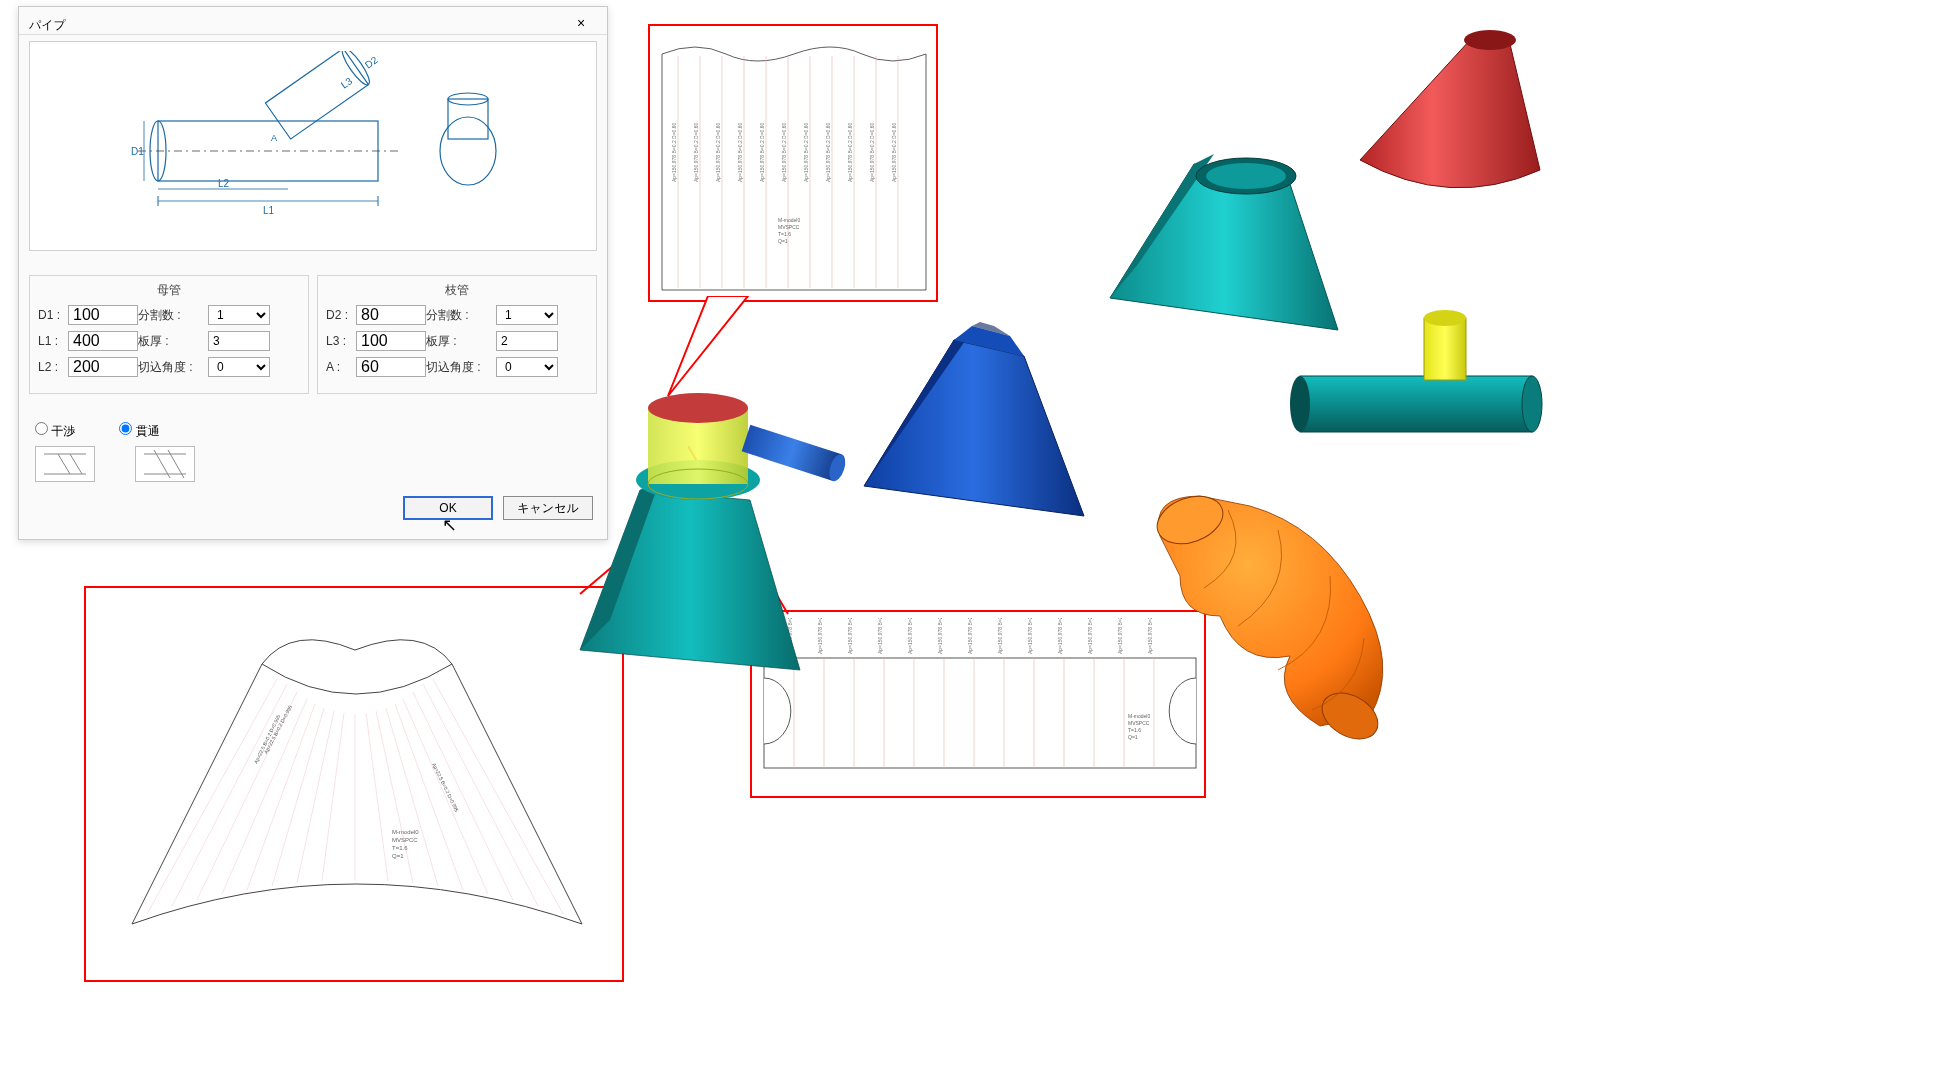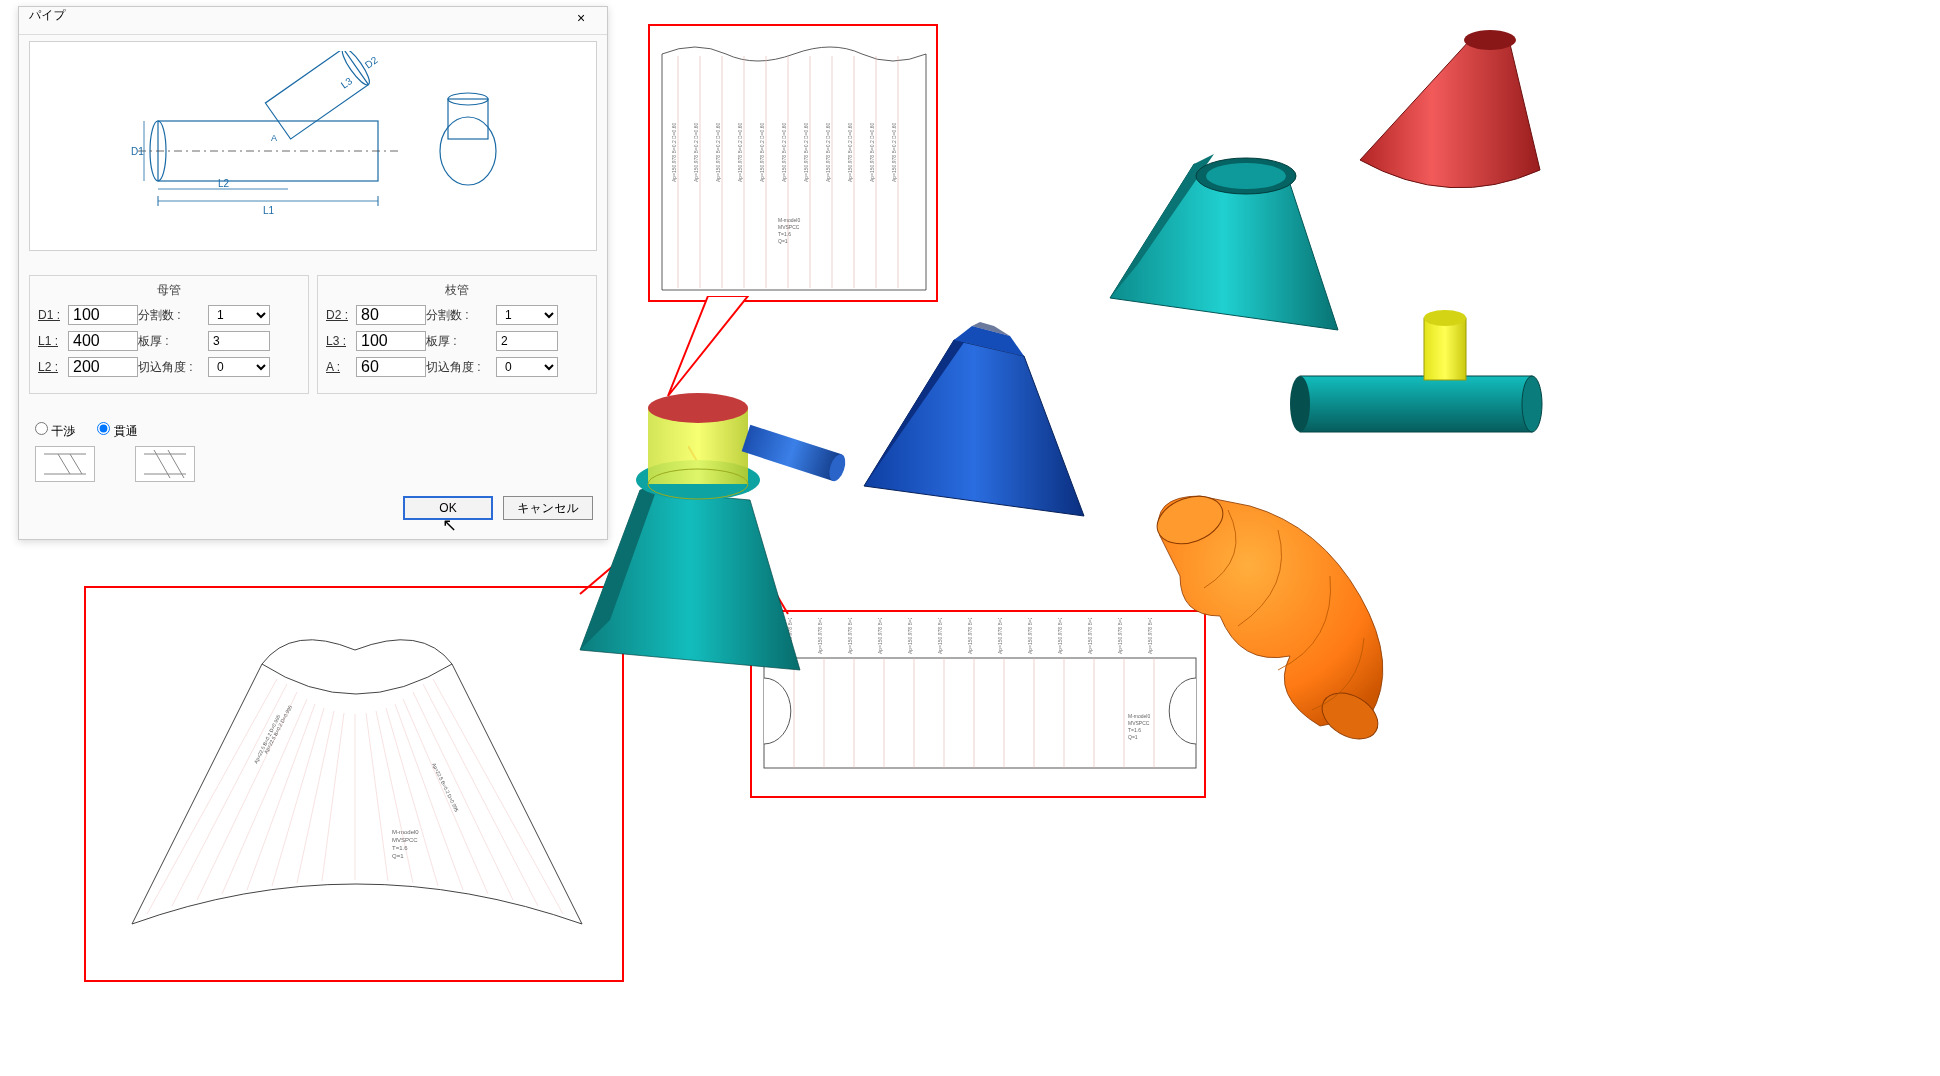--- a/index.html
+++ b/index.html
@@ -18,21 +18,21 @@
     top: 6px;
     width: 590px;
     height: 534px;
     border: 1px solid #c9c9c9;
     background: #fafafa;
     box-shadow: 0 2px 8px rgba(0,0,0,0.15);
   }
   .dialog-titlebar {
     height: 28px;
     display: flex;
-    align-items: flex-start;
+    align-items: flex-end;
     justify-content: space-between;
     padding: 0 6px 0 10px;
     font-size: 12px;
     border-bottom: 1px solid #ddd;
   }
   .dialog-close {
     width: 40px;
     height: 22px;
     display: flex;
     align-items: center;
@@ -65,41 +65,41 @@
     margin-bottom: 6px;
     color: #444;
   }
   .row {
     display: flex;
     align-items: center;
     margin-bottom: 6px;
     font-size: 12px;
     color: #333;
   }
-  .row .label1 { width: 30px; text-decoration: underline; }
+  .row .label1 { width: 30px; }
   .row .input1 {
     width: 70px;
     height: 20px;
     border: 1px solid #aaa;
     padding: 0 4px;
     font-size: 16px;
     background: #fff;
   }
   .row .label2 { width: 70px; }
   .row .select1, .row .input2 {
     width: 62px;
     height: 20px;
     border: 1px solid #aaa;
     font-size: 12px;
     padding: 0 4px;
     background: #fff;
   }
   .radio-row {
     display: flex;
-    gap: 22px;
+    gap: 44px;
     padding: 12px 16px 6px 16px;
     font-size: 12px;
     align-items: center;
   }
   .thumbs {
     display: flex;
     gap: 40px;
     padding: 0 16px 6px 16px;
   }
   .thumb {

